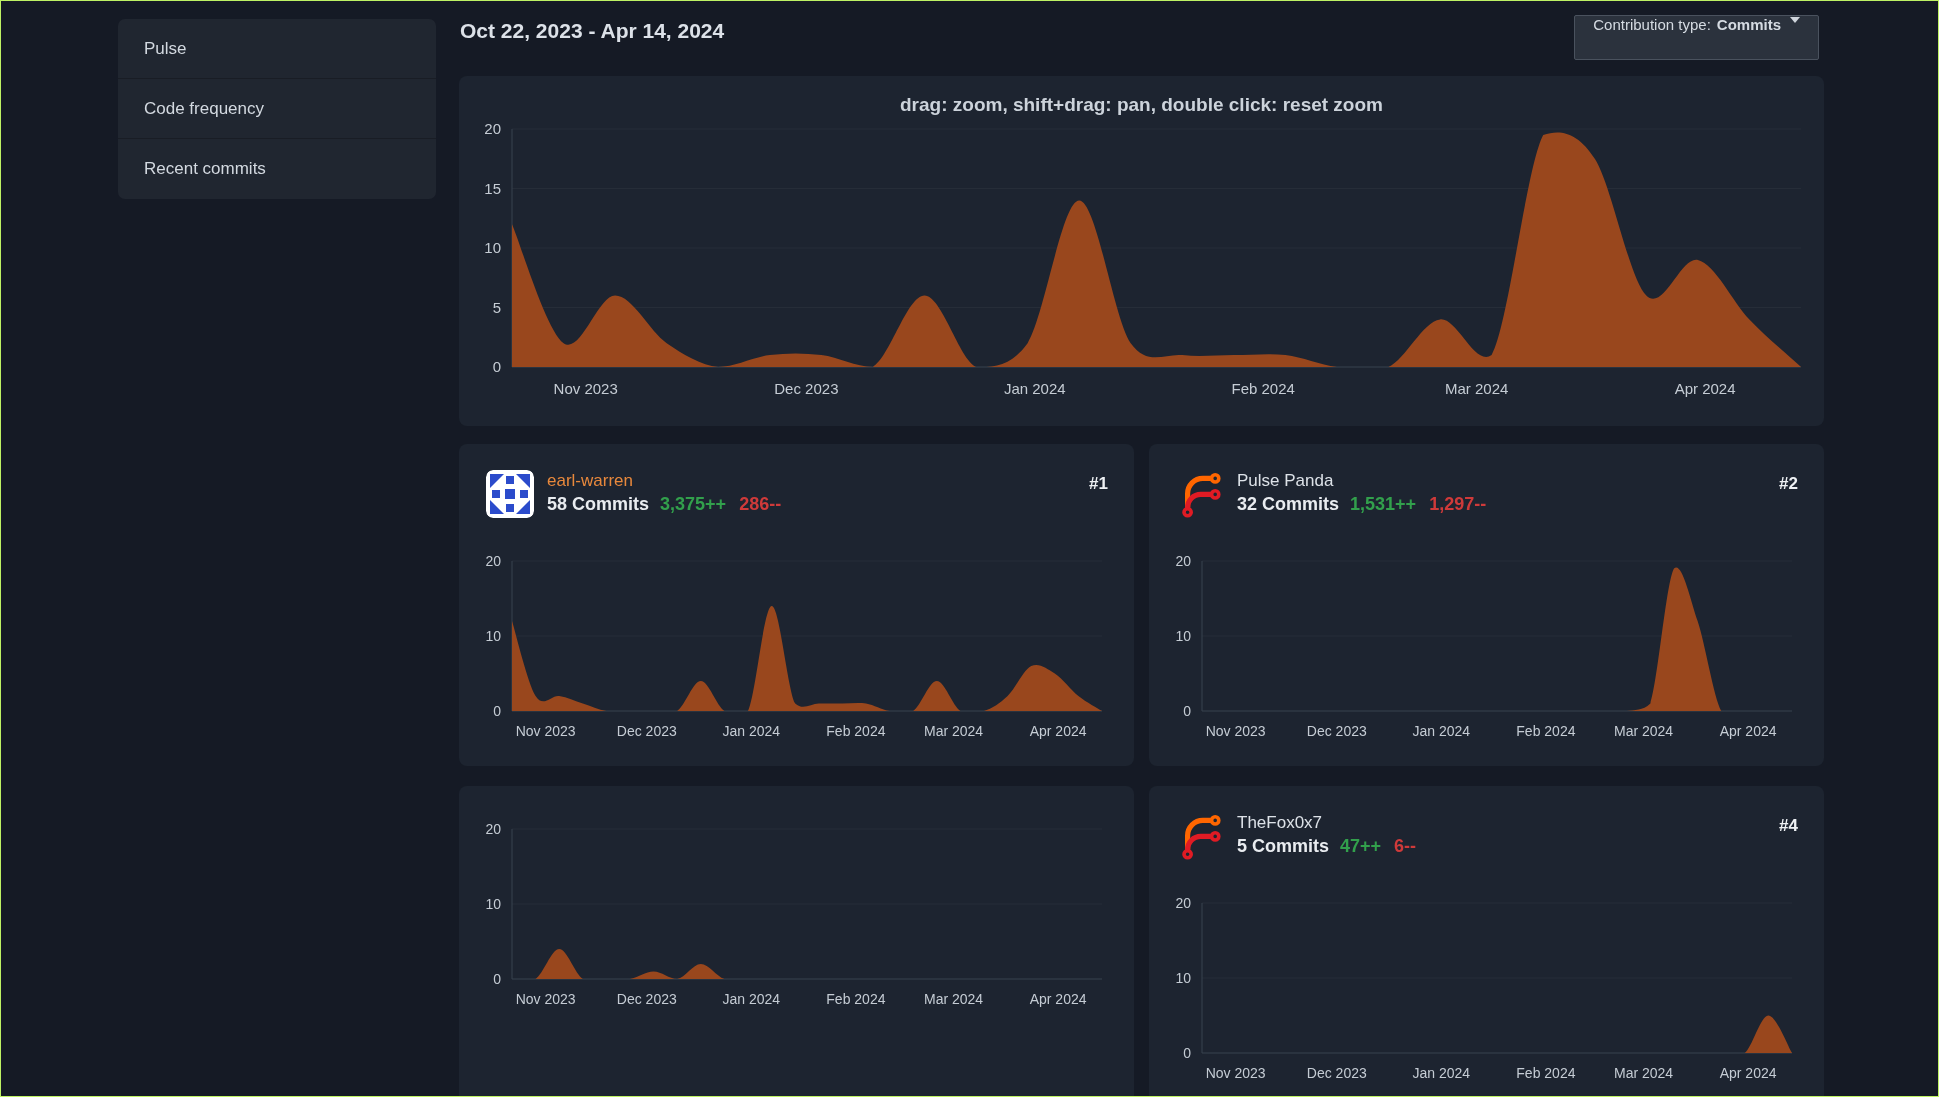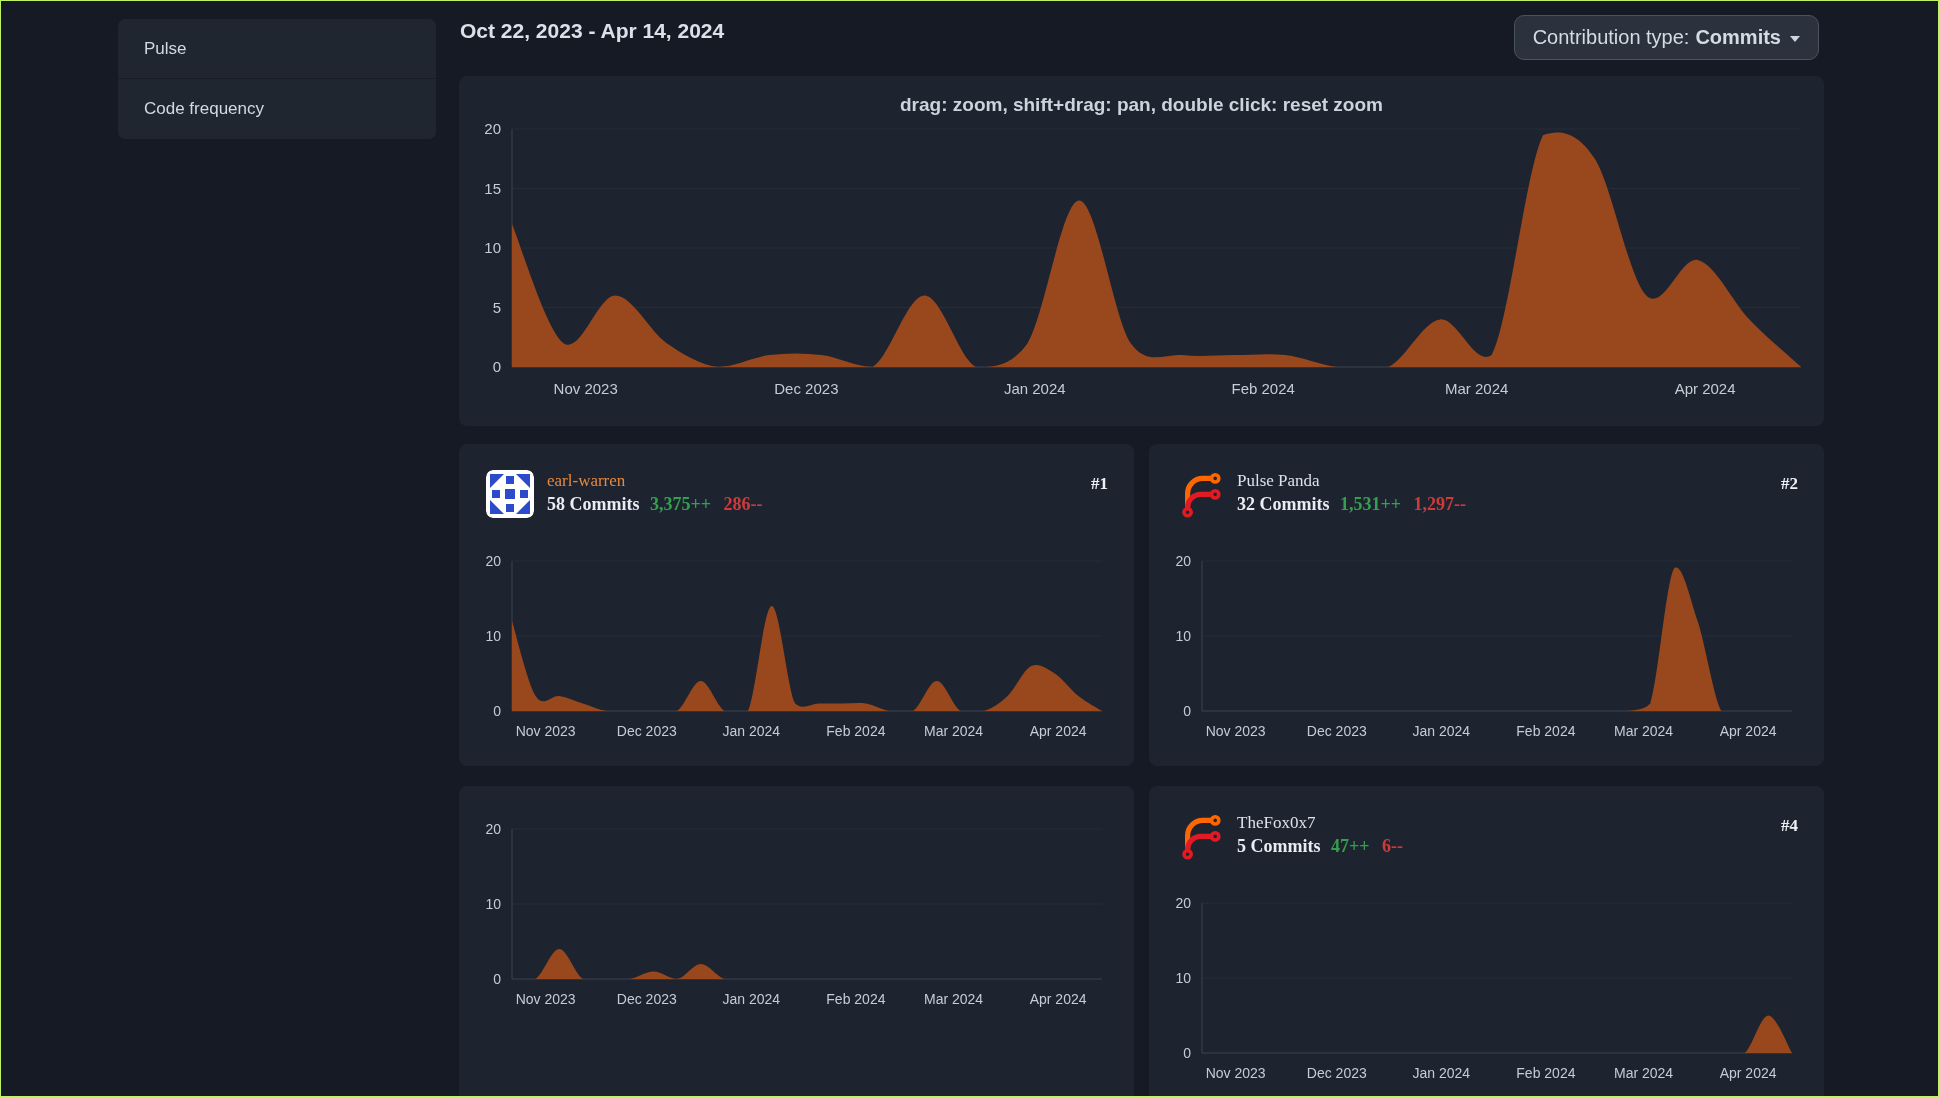--- a/index.html
+++ b/index.html
@@ -19,23 +19,23 @@
     color:#d3d9e0; font-size:17px; cursor:pointer;
     border-bottom:1px solid rgba(0,0,0,.22);
   }
   .menu-item:last-child { border-bottom:none; }
   .menu-item.active { background:#2d333f; }
   
   .content { position:absolute; left:458px; top:0; width:1365px; }
   .date-heading { position:absolute; top:18px; left:1px; font-size:21px; color:#dce1e8; }
   .ctype-btn {
     position:absolute; top:14px; right:5px; height:45px;
-    display:flex; align-items:center; padding:0 18px;
-    background:#2b323d; border:1px solid #4a525e; border-radius:10px;
-    color:#d5dbe2; font-size:20px; cursor:pointer;
+    display:flex; padding:0 18px;
+    background:#2b323d; border:1px solid #4a525e; border-radius:2px;
+    color:#d5dbe2; font-size:15px; cursor:pointer;
   }
   .ctype-btn b { margin-left:6px; }
   .caret-down {
     display:inline-block; margin-left:9px; width:0; height:0;
     border-left:5px solid transparent; border-right:5px solid transparent;
     border-top:6px solid #cfd5dc; transform:translateY(1px);
   }
   
   .panel { background:#1d2430; border-radius:8px; }
   .main-chart-panel { position:absolute; top:75px; left:0; width:1365px; height:350px; }
@@ -44,39 +44,40 @@
     font-size:19px; font-weight:bold; color:#ccd3db; pointer-events:none;
   }
   svg.chart { display:block; width:100%; cursor:crosshair; }
   svg text { fill:#c5ccd4; font-family:"Liberation Sans", sans-serif; }
   
   .cards {
     position:absolute; top:443px; left:0; width:1365px;
     display:grid; grid-template-columns:675px 675px; column-gap:15px; row-gap:20px;
   }
   .card { height:322px; position:relative; }
-  .card-head { display:flex; padding:26px 24px 0 27px;font-family:Liberation Serif, serif; }
+  .card-head { display:flex; padding:26px 24px 0 27px; }
   .avatar { width:48px; height:48px; border-radius:7px; flex:0 0 auto; }
   .who { margin-left:13px; min-width:0; }
   .c-name { font-size:17px; color:#dde2e8; line-height:21px; white-space:nowrap; }
   .c-name.link { color:#e8883c; cursor:pointer; }
   .c-stats { margin-top:3px; font-size:18px; font-weight:bold; color:#e9ecf0; line-height:20px; white-space:nowrap; }
   .adds { color:#32a04c; margin-left:6px; }
   .dels { color:#cf3a3a; margin-left:8px; }
   .rank { position:absolute; top:30px; right:26px; font-size:17px; font-weight:bold; color:#eef1f4; }
   .mini-chart { margin-top:33px; }
 </style>
 </head>
 <body>
 
 <div class="page">
 
   <nav class="menu">
     <div class="menu-item">Pulse</div>
     <div class="menu-item">Code frequency</div>
+    <div class="menu-item">Recent commits</div>
   </nav>
 
   <div class="content">
 
     <h2 class="date-heading">Oct 22, 2023 - Apr 14, 2024</h2>
 
     <button class="ctype-btn">
       <span>Contribution type:</span>
       <b>Commits</b>
       <span class="caret-down"></span>

